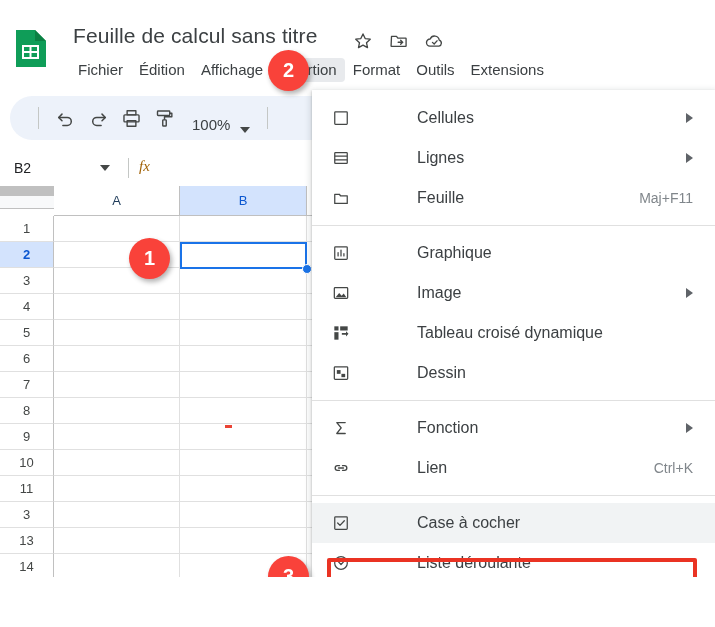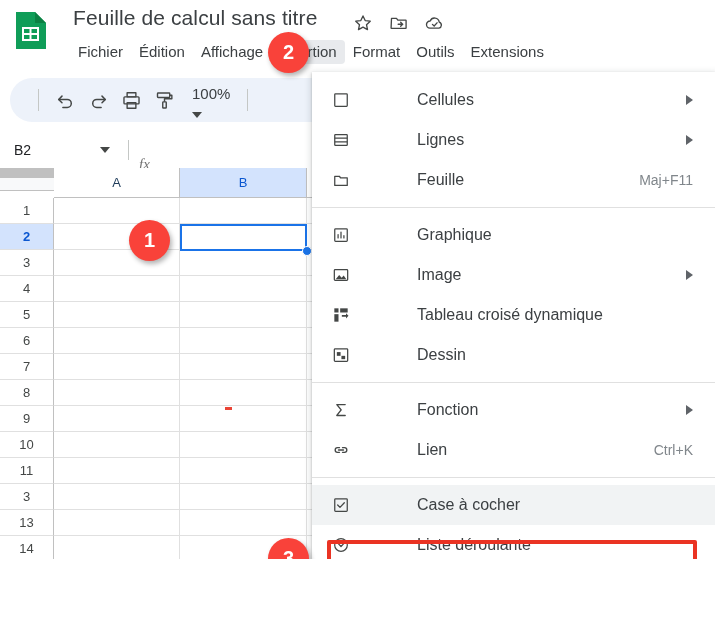--- a/index.html
+++ b/index.html
@@ -10,20 +10,21 @@
   body {
     font-family: "Liberation Sans", sans-serif;
     -webkit-font-smoothing: antialiased;
   }
   #app {
     position: relative;
     width: 715px;
     height: 559px;
     overflow: hidden;
     background: #ffffff;
+    margin-top: 18px;
   }
 
   
   .header {
     position: absolute;
     top: 0; left: 0;
     width: 715px;
     height: 72px;
     background: #ffffff;
   }
@@ -116,28 +117,27 @@
     width: 30px;
     height: 30px;
     display: flex;
     align-items: center;
     justify-content: center;
     border-radius: 50%;
     color: #444746;
   }
   .tb-zoom {
     display: flex;
-    align-items: flex-start;
+    align-items: flex-end;
     gap: 10px;
     padding: 0 6px 0 10px;
     height: 30px;
     border-radius: 4px;
     color: #3c4043;
     font-size: 15px;
-    flex-direction: column;
   }
   .caret-down {
     width: 0; height: 0;
     border-left: 5px solid transparent;
     border-right: 5px solid transparent;
     border-top: 6px solid #444746;
   }
 
   
   .formula-bar {
@@ -169,24 +169,24 @@
     position: absolute;
     left: 128px;
     top: 8px;
     width: 1px;
     height: 20px;
     background: #c4c7c5;
   }
   .fx-icon {
     position: absolute;
     left: 139px;
-    top: 24px;
+    top: 8px;
     font-size: 15px;
     font-style: italic;
-    color: #737373;
+    color: #a16207;
     font-family: "Liberation Serif", serif;
   }
 
   
   .grid {
     position: absolute;
     left: 0;
     top: 168px;
     width: 715px;
     height: 459px;

